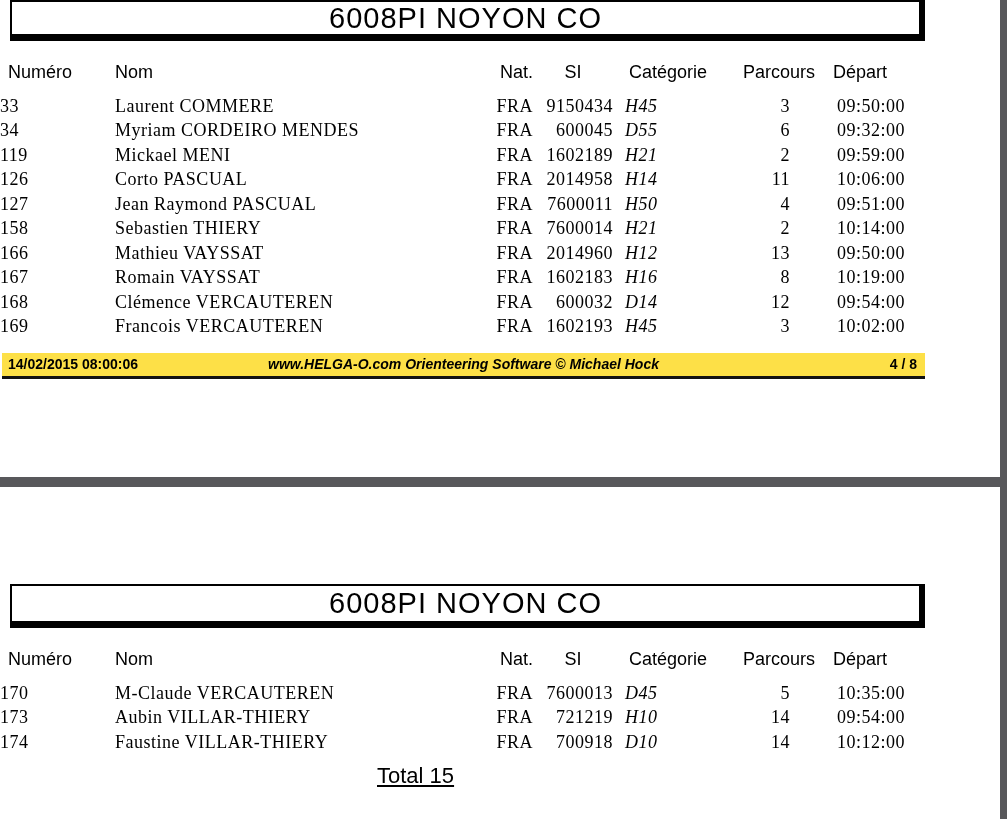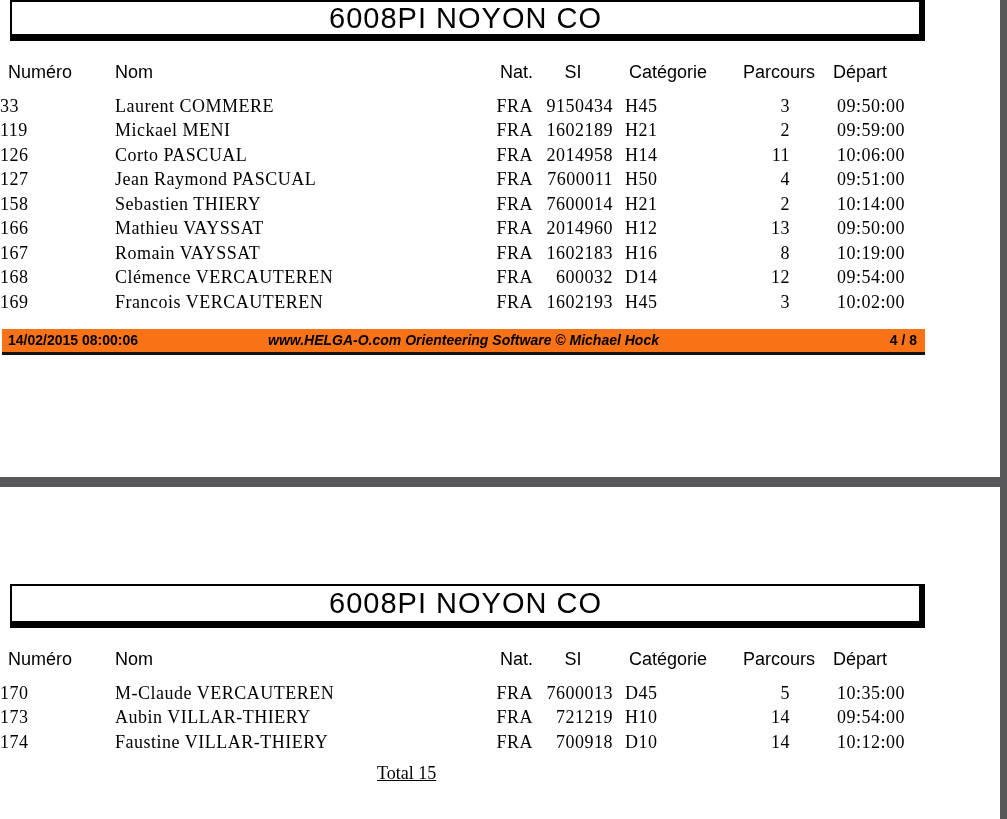--- a/index.html
+++ b/index.html
@@ -41,38 +41,38 @@
   table.startlist tbody::before{content:"";display:table-row;height:10px;}
 
   
   .startlist th:nth-child(1){text-align:left;padding-left:8px;}
   .startlist td:nth-child(1){text-align:left;}
   .startlist th:nth-child(2),.startlist td:nth-child(2){text-align:left;padding-left:37px;}
   .startlist th:nth-child(3),.startlist td:nth-child(3){text-align:right;}
   .startlist th:nth-child(4){text-align:center;}
   .startlist td:nth-child(4){text-align:right;}
   .startlist th:nth-child(5){text-align:left;padding-left:16px;}
-  .startlist td:nth-child(5){text-align:left;padding-left:12px;}
+  .startlist td:nth-child(5){text-align:left;padding-left:12px;font-style:italic;}
   .startlist th:nth-child(6){text-align:right;}
   .startlist td:nth-child(6){text-align:right;padding-right:25px;}
   .startlist th:nth-child(7){text-align:left;padding-left:18px;}
   .startlist td:nth-child(7){text-align:right;padding-right:20px;}
 
   .report-footer{
     position:relative;margin-top:14px;margin-left:2px;width:923px;height:23px;
-    box-sizing:content-box;background:#f97316;border-bottom:3px solid #121212;
+    box-sizing:content-box;background:#fde047;border-bottom:3px solid #121212;
     font-size:14px;font-weight:bold;
   }
   .report-footer .f-left{position:absolute;left:6px;top:0;line-height:23px;}
   .report-footer .f-center{position:absolute;left:0;right:0;top:0;line-height:23px;text-align:center;font-style:italic;}
   .report-footer .f-right{position:absolute;right:8px;top:0;line-height:23px;}
 
   .total-line{
     margin-top:8px;margin-left:377px;display:inline-block;
-    font-size:18px;text-decoration:underline;font-family:Liberation Serif, serif;
+    font-size:22px;text-decoration:underline;
   }
 </style>
 </head>
 <body>
 
 <div class="page page-1">
   <div class="title-box">
     <span>6008PI NOYON CO</span>
   </div>
 
@@ -101,20 +101,29 @@
         <tr>
           <td>33</td>
           <td>Laurent COMMERE</td>
           <td>FRA</td>
           <td>9150434</td>
           <td>H45</td>
           <td>3</td>
           <td>09:50:00</td>
         </tr>
         <tr>
+          <td>34</td>
+          <td>Myriam CORDEIRO MENDES</td>
+          <td>FRA</td>
+          <td>600045</td>
+          <td>D55</td>
+          <td>6</td>
+          <td>09:32:00</td>
+        </tr>
+        <tr>
           <td>119</td>
           <td>Mickael MENI</td>
           <td>FRA</td>
           <td>1602189</td>
           <td>H21</td>
           <td>2</td>
           <td>09:59:00</td>
         </tr>
         <tr>
           <td>126</td>

